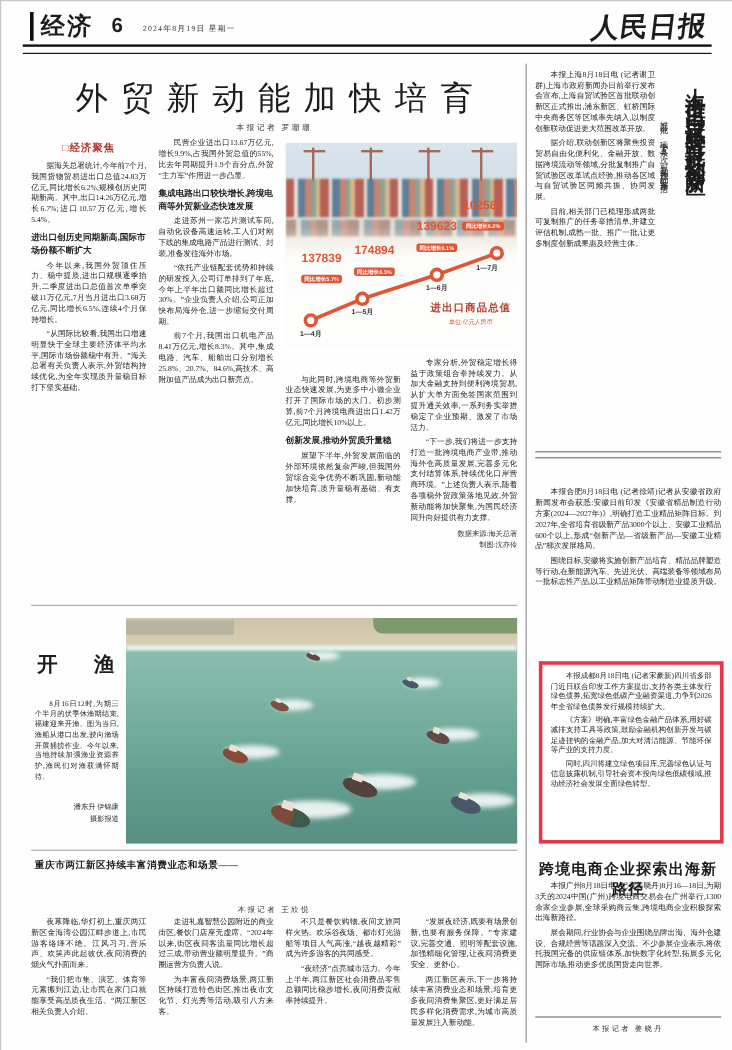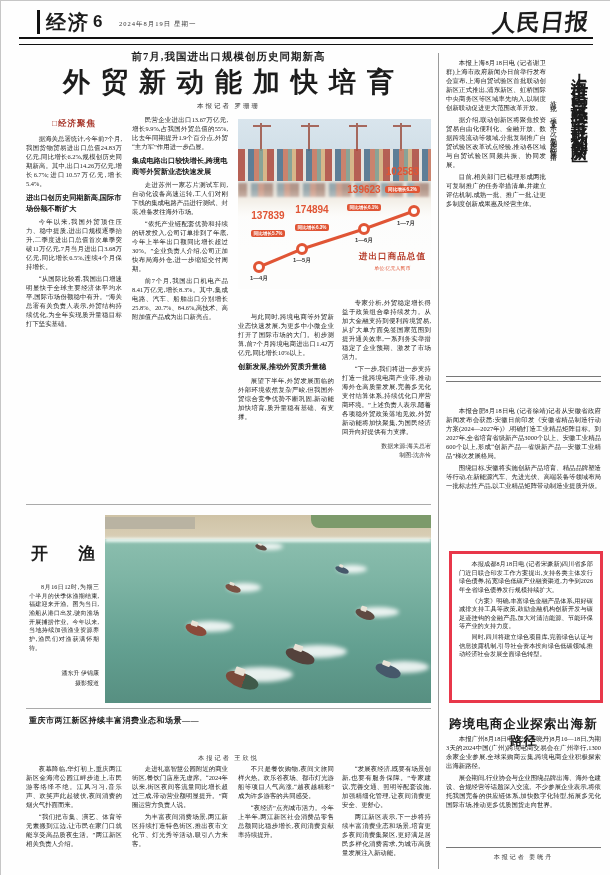--- a/index.html
+++ b/index.html
@@ -2,40 +2,40 @@
 <html lang="zh"><head>
 <meta charset="utf-8">
 <style>
   html,body{margin:0;padding:0;background:#e9e9e9;}
   .page{position:relative;width:610px;height:875px;margin:0 auto;background:#fefefe;
         border:1px solid #c6c6c6;overflow:hidden;
         font-family:"Liberation Serif","DejaVu Serif",serif;color:#1c1c1c;}
   [data-interactable]{cursor:default;}
 
   
-  .hdr-section{position:absolute;left:36px;top:9px;font-family:"Liberation Sans",sans-serif;
+  .hdr-section{position:absolute;left:24px;top:9px;font-family:"Liberation Sans",sans-serif;
         font-weight:900;font-size:20px;letter-spacing:2px;border-left:3px solid #111;padding-left:6px;line-height:24px;}
   .hdr-pageno{position:absolute;left:92px;top:11px;font-family:"Liberation Sans",sans-serif;font-weight:700;font-size:17px;}
   .hdr-date{position:absolute;left:118px;top:19px;font-size:6.5px;color:#333;letter-spacing:1px;}
   .masthead{position:absolute;right:22px;top:6px;font-weight:900;font-size:23px;letter-spacing:1px;
         transform:skewX(-8deg) rotate(-1deg);font-family:"Liberation Serif",serif;}
   .hdr-rule{position:absolute;left:18px;right:18px;top:36px;height:5px;
         border-top:2px solid #111;border-bottom:1px solid #111;}
 
   
   .vsep{position:absolute;left:437px;top:52px;height:816px;width:1px;background:#9a9a9a;}
   .hrule-a{position:absolute;left:25px;width:405px;top:503px;height:1px;background:#aaa;}
   .hrule-b{position:absolute;left:25px;width:405px;top:707px;height:1px;background:#aaa;}
   .sb-rule{position:absolute;left:445px;width:155px;top:375px;height:4px;border-top:1px solid #777;border-bottom:1px solid #777;}
   .sb-rule2{position:absolute;left:445px;width:155px;top:846px;height:1px;background:#777;}
 
   
   .kicker{position:absolute;left:25px;width:405px;top:49px;text-align:center;font-weight:700;font-size:10.5px;letter-spacing:1px;}
   .headline{position:absolute;left:25px;width:405px;top:63px;text-align:center;
-        font-family:"Liberation Sans",sans-serif;font-weight:700;font-size:27px;letter-spacing:11px;padding-left:11px;box-sizing:border-box;}
+        font-family:"Liberation Sans",sans-serif;font-weight:400;font-size:27px;letter-spacing:11px;padding-left:11px;box-sizing:border-box;}
   .lead-byline{position:absolute;left:25px;width:405px;top:101px;text-align:center;font-size:6.5px;color:#333;letter-spacing:2px;}
 
   .col{position:absolute;font-size:6.4px;line-height:1.4;text-align:justify;color:#222;}
   .col p{margin:0 0 3px;text-indent:2em;}
   .c1{left:25px;top:115px;width:96px;height:378px;}
   .c2{left:131px;top:115px;width:96px;height:378px;}
   .c3{left:237px;top:312px;width:96px;height:192px;}
   .c4{left:341px;top:298px;width:89px;height:192px;}
   .focus-tag{color:#a8362a;font-weight:700;font-family:"Liberation Sans",sans-serif;
         font-size:8.5px;text-align:center;margin:2px 0 5px;letter-spacing:1px;}
@@ -117,21 +117,20 @@
 
 <div class="page" data-interactable="false">
 
   <div class="hdr-section" data-interactable="false">经济</div>
   <div class="hdr-pageno" data-interactable="false">6</div>
   <div class="hdr-date" data-interactable="false">2024年8月19日 星期一</div>
   <div class="masthead" data-interactable="false">人民日报</div>
   <div class="hdr-rule" data-interactable="false"></div>
   <div class="vsep" data-interactable="false"></div>
 
-  <div class="kicker" data-interactable="false">前7月,我国进出口规模创历史同期新高</div>
   <div class="headline" data-interactable="false">外贸新动能加快培育</div>
   <div class="lead-byline" data-interactable="false">本报记者 罗珊珊</div>
 
   <div class="col c1" data-interactable="false">
     <div class="focus-tag" data-interactable="false">□经济聚焦</div>
     <div data-interactable="false">
         <p data-interactable="false">据海关总署统计,今年前7个月,我国货物贸易进出口总值24.83万亿元,同比增长6.2%,规模创历史同期新高。其中,出口14.26万亿元,增长6.7%;进口10.57万亿元,增长5.4%。</p>
       </div>
     <div class="colsub" data-interactable="false">进出口创历史同期新高,国际市场份额不断扩大</div>
     <div data-interactable="false">

